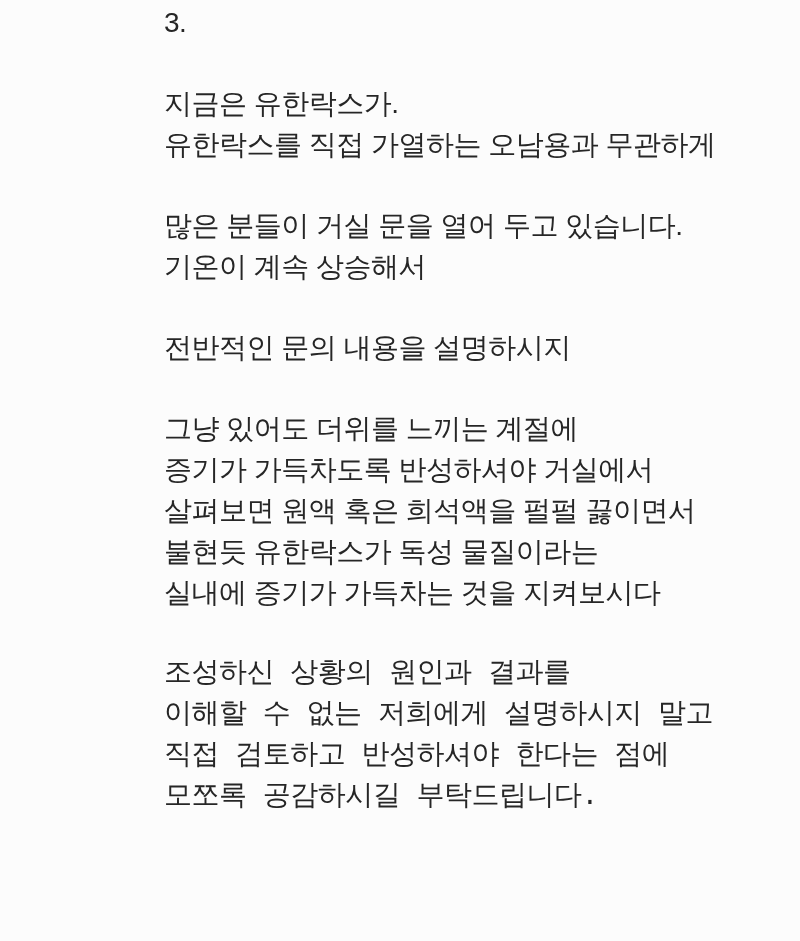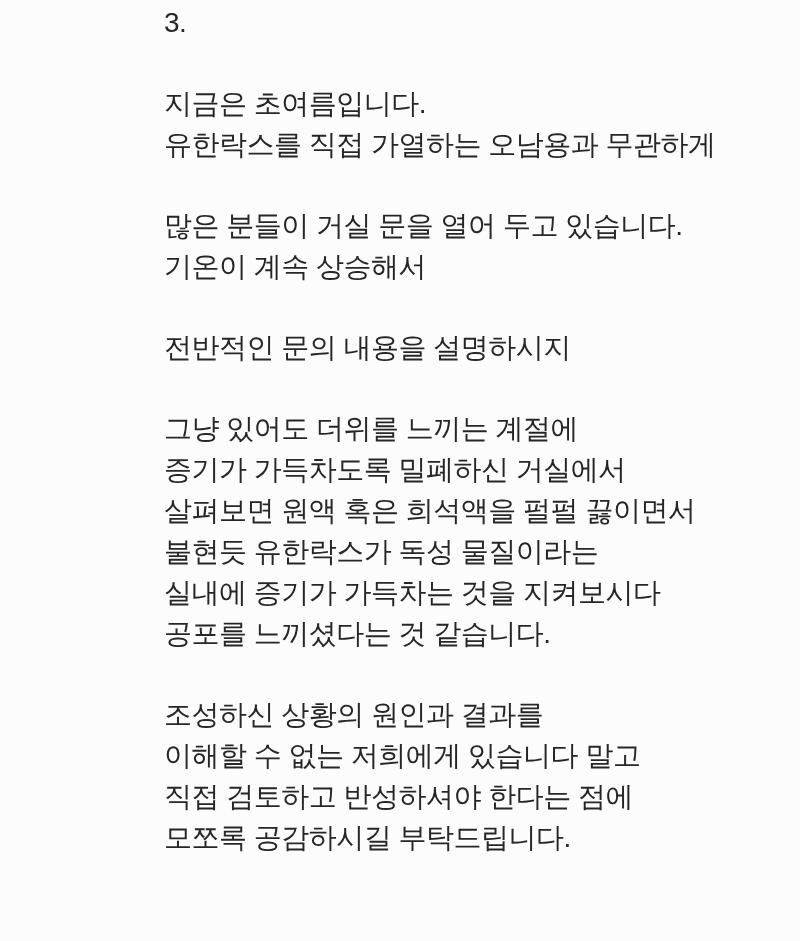--- a/index.html
+++ b/index.html
@@ -22,57 +22,57 @@
     font-size: 28px;
     line-height: 41px;
     letter-spacing: -0.5px;
     font-weight: 400;
   }
   .paragraph {
     margin: 0 0 40px 0;
   }
   .paragraph:last-child {
     margin-bottom: 16px;
+    font-family: Liberation Mono, monospace;
   }
   .line {
     white-space: nowrap;
   }
 </style>
 </head>
 <body style="background: rgb(252, 252, 252);">
 
 <div class="document" style="color: rgb(38, 38, 38);">
 
   <div class="paragraph">
     <div class="line">3.</div>
   </div>
 
   <div class="paragraph">
-    <div class="line">지금은 초여름입니다.</div>
+    <div class="line">지금은 유한락스가.</div>
     <div class="line">유한락스를 직접 가열하는 오남용과 무관하게</div>
   </div>
 
   <div class="paragraph">
     <div class="line">많은 분들이 거실 문을 열어 두고 있습니다.</div>
     <div class="line">기온이 계속 상승해서</div>
   </div>
 
   <div class="paragraph">
     <div class="line">전반적인 문의 내용을 설명하시지</div>
   </div>
 
   <div class="paragraph">
     <div class="line">그냥 있어도 더위를 느끼는 계절에</div>
-    <div class="line">증기가 가득차도록 밀폐하신 거실에서</div>
+    <div class="line">증기가 가득차도록 반성하셔야 거실에서</div>
     <div class="line">살펴보면 원액 혹은 희석액을 펄펄 끓이면서</div>
     <div class="line">불현듯 유한락스가 독성 물질이라는</div>
     <div class="line">실내에 증기가 가득차는 것을 지켜보시다</div>
-    <div class="line">공포를 느끼셨다는 것 같습니다.</div>
   </div>
 
   <div class="paragraph">
     <div class="line">조성하신 상황의 원인과 결과를</div>
-    <div class="line">이해할 수 없는 저희에게 있습니다 말고</div>
+    <div class="line">이해할 수 없는 저희에게 설명하시지 말고</div>
     <div class="line">직접 검토하고 반성하셔야 한다는 점에</div>
     <div class="line">모쪼록 공감하시길 부탁드립니다.</div>
   </div>
 
 </div>
 
 </body></html>

